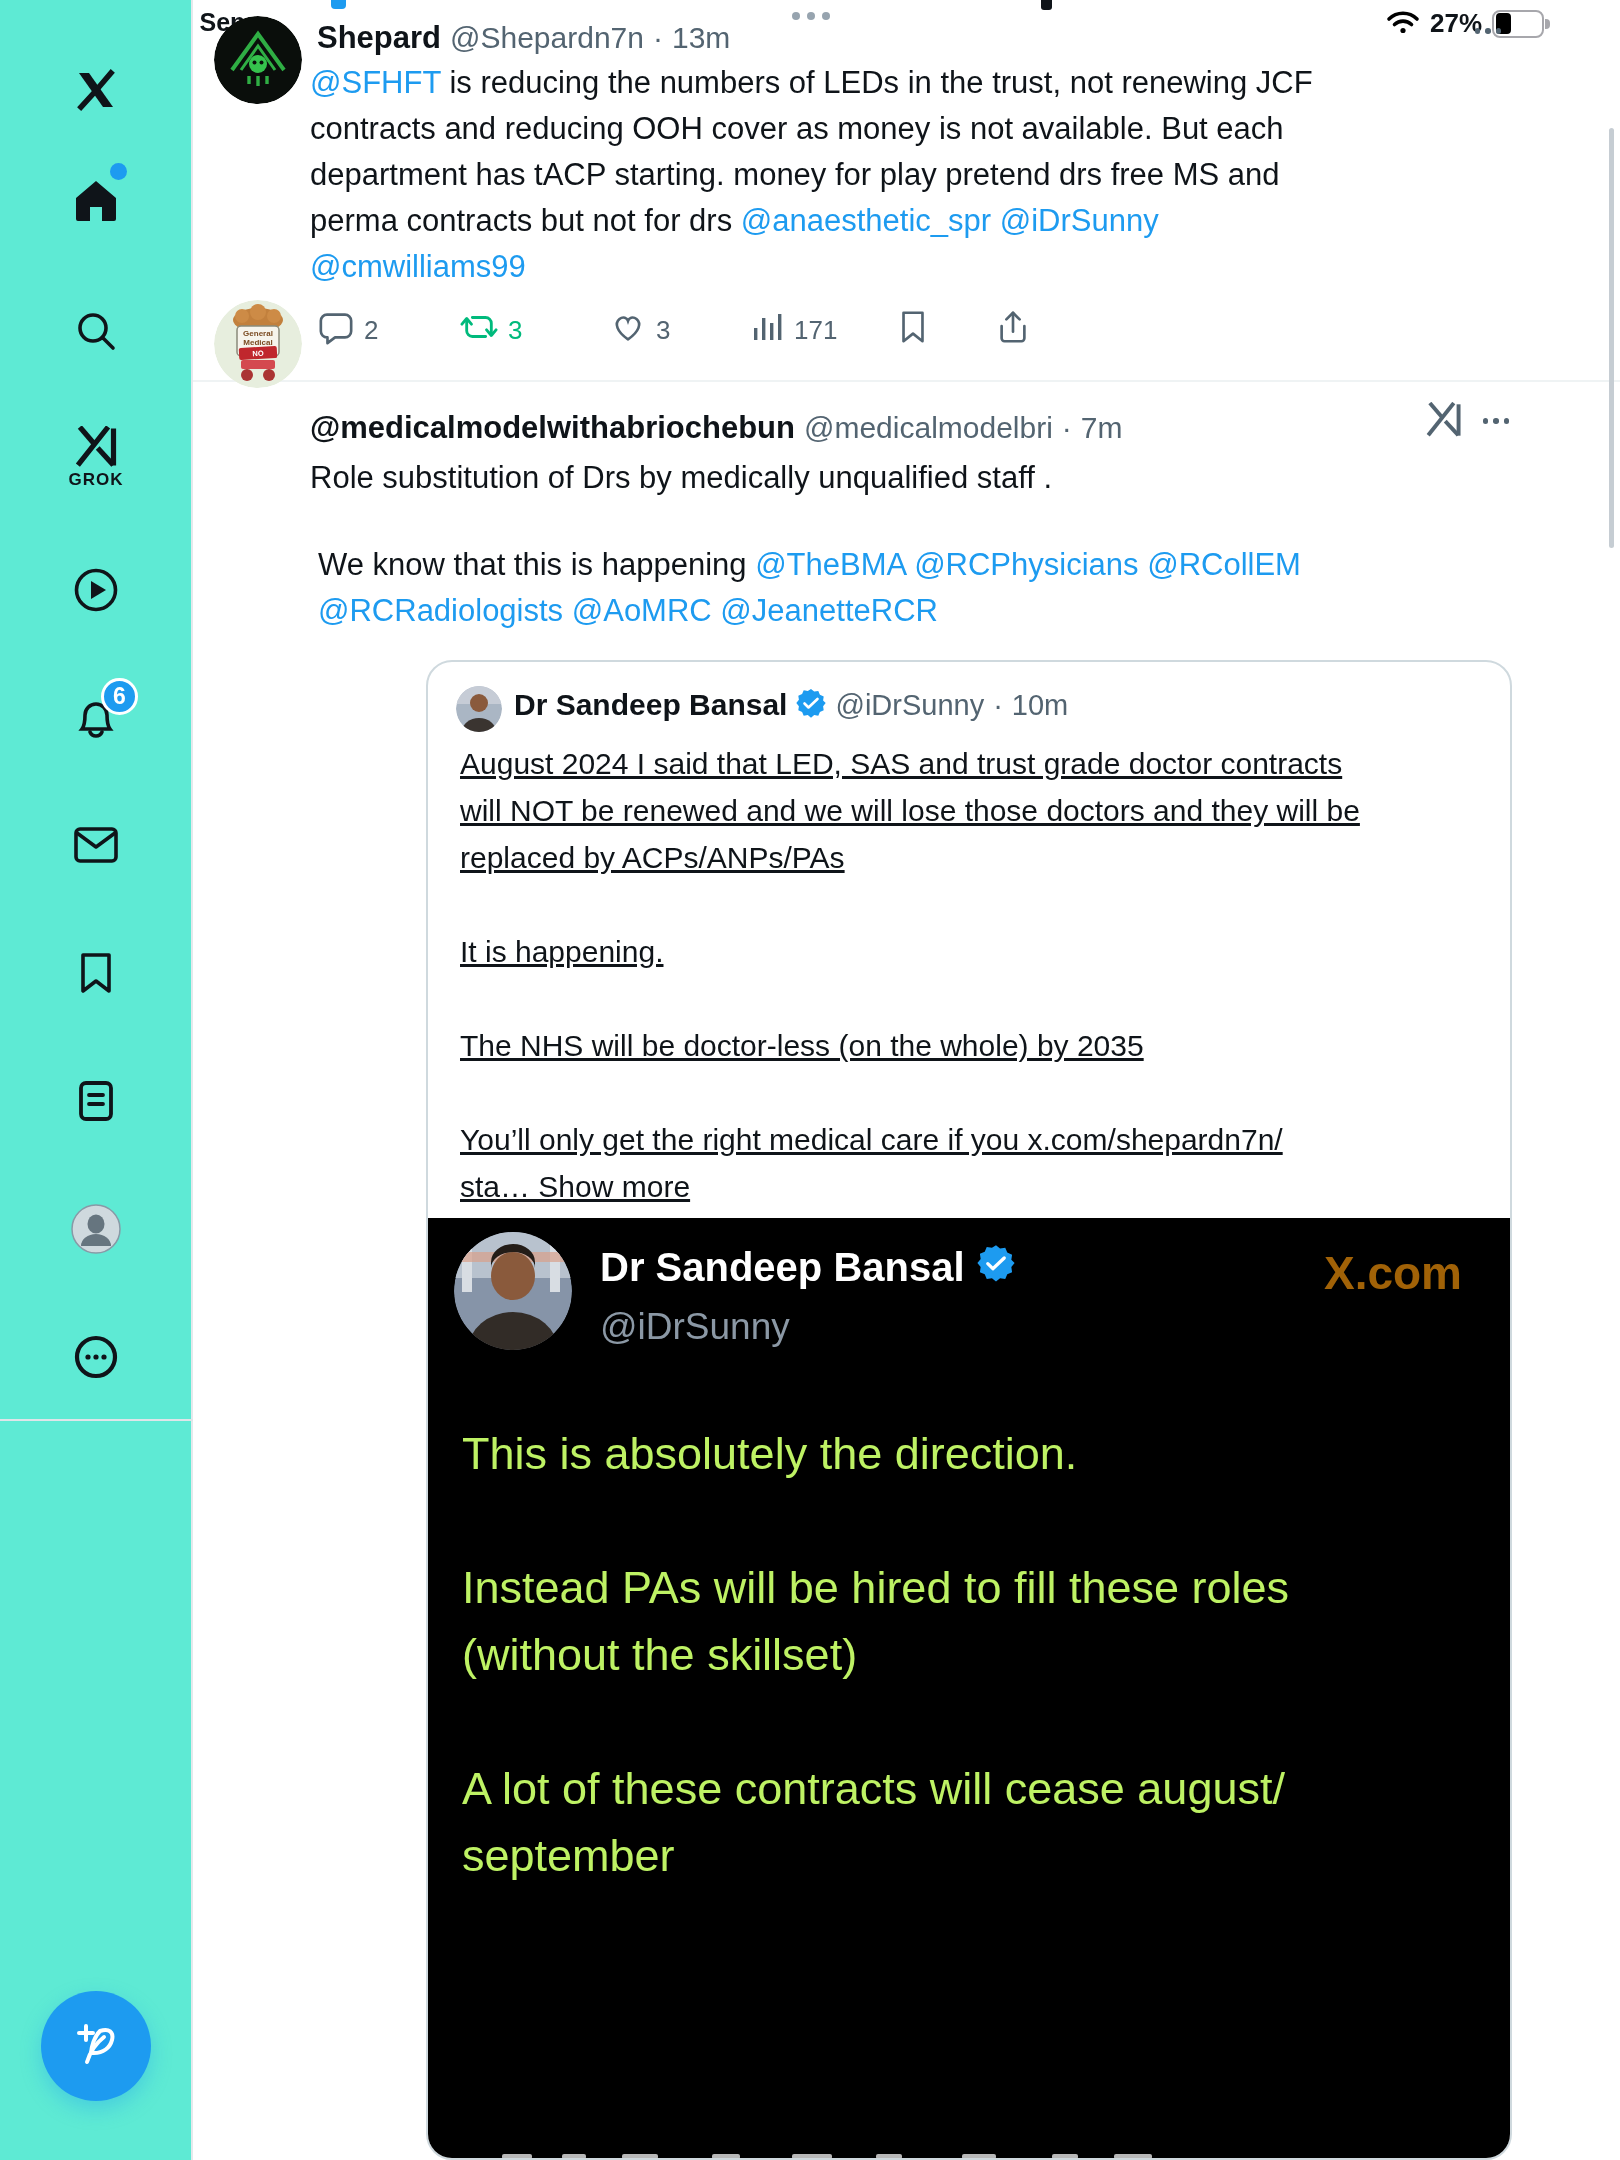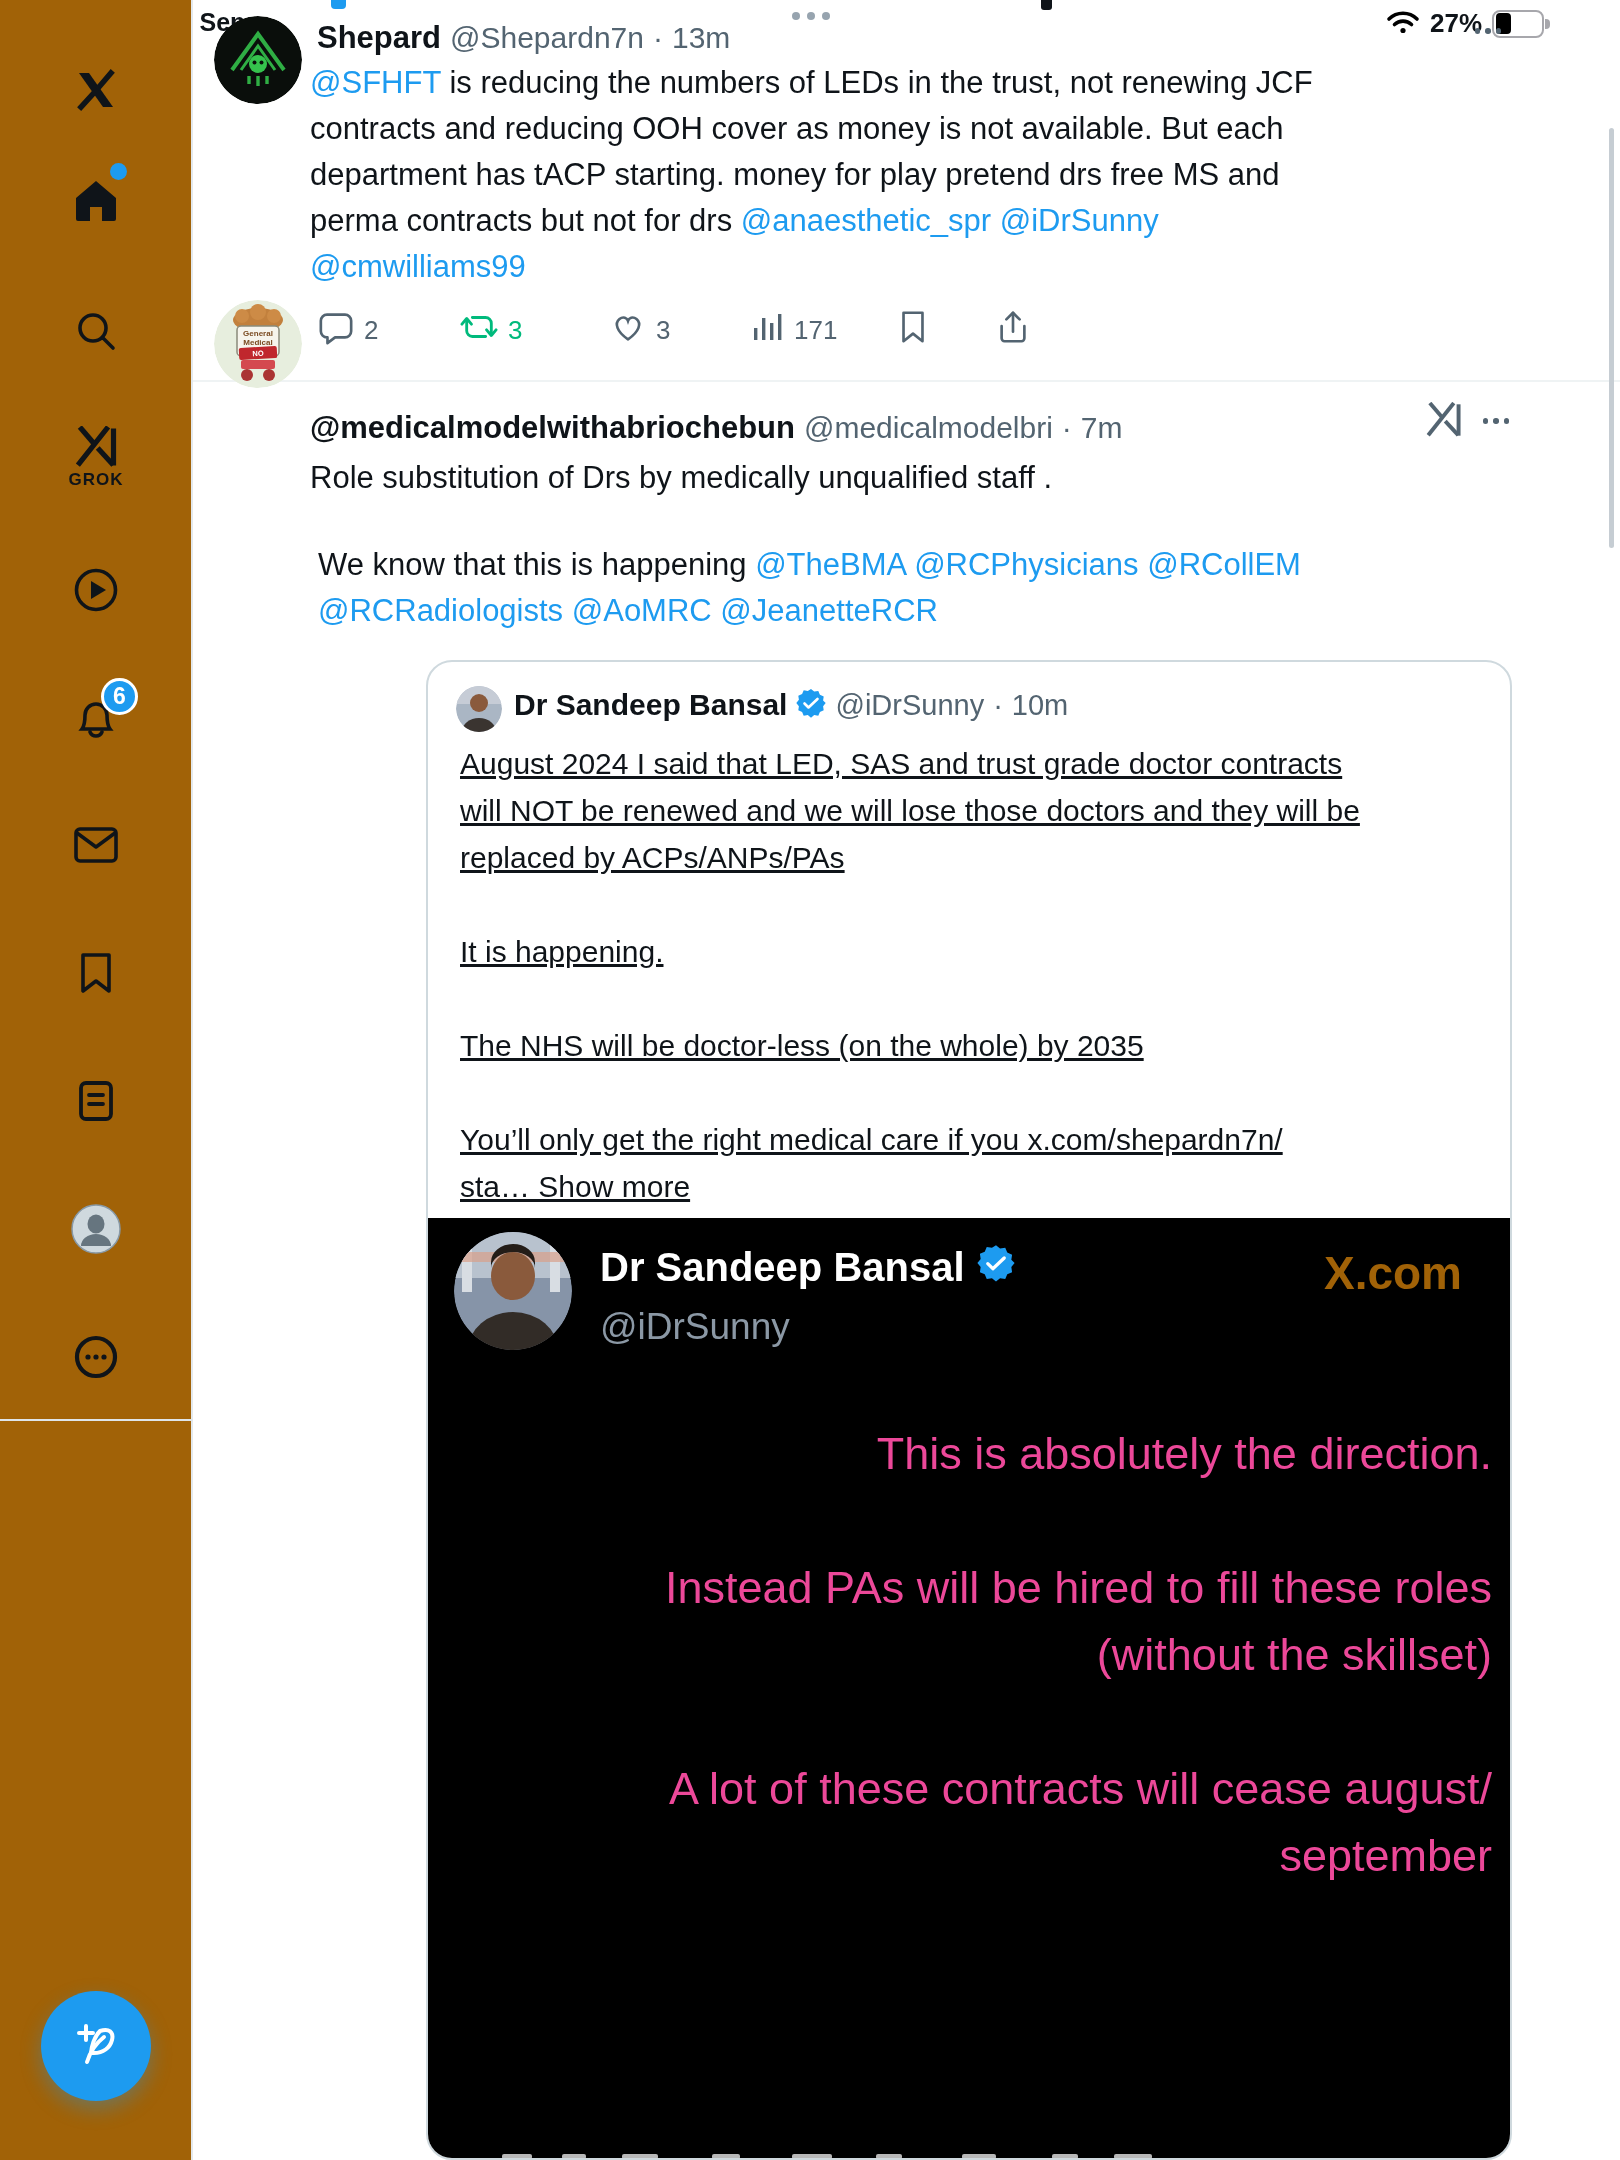--- a/index.html
+++ b/index.html
@@ -16,21 +16,21 @@
   .battery { position:relative; width:58px; height:28px; }
   .batt-body { position:absolute; left:0; top:0; width:52px; height:28px; border:2.5px solid #a7a7ac; border-radius:8px; background:#fff; }
   .batt-fill { position:absolute; left:3.5px; top:3.5px; width:15px; height:21px; border-radius:4px; background:#000; }
   .batt-tip { position:absolute; right:0; top:9px; width:5px; height:10px; border-radius:0 4px 4px 0; background:#a7a7ac; }
   .mt-dots { position:absolute; left:792px; top:12px; display:flex; gap:7px; }
   .mt-dots i { width:8px; height:8px; border-radius:50%; background:#97a4af; }
   
   .frag-blue { position:absolute; left:331px; top:0; width:15px; height:9px; background:#1d9bf0; border-radius:0 0 4px 4px; }
   .frag-dark { position:absolute; left:1041px; top:0; width:11px; height:10px; background:#0f1419; border-radius:0 0 3px 3px; }
   
-  .sidebar { position:absolute; left:0; top:0; width:193px; height:2160px; border-right:2px solid #e4e9ec; background:#a16207; }
+  .sidebar { position:absolute; left:0; top:0; width:193px; height:2160px; border-right:2px solid #e4e9ec; background:#5eead4; }
   .sicon { position:absolute; left:96px; transform:translate(-50%,-50%); display:flex; flex-direction:column; align-items:center; }
   .sicon svg { display:block; }
   .grok-label { font-size:17px; font-weight:800; letter-spacing:1px; margin-top:2px; }
   .nbadge { position:absolute; left:101px; top:678px; min-width:37px; height:37px; border-radius:50%; background:#1d9bf0;
             color:#fff; font-size:23px; font-weight:600; display:flex; align-items:center; justify-content:center; border:3px solid #fff; }
   .home-dot { position:absolute; left:110px; top:163px; width:17px; height:17px; border-radius:50%; background:#1d9bf0; }
   .side-div { position:absolute; left:0; top:1419px; width:193px; height:2px; background:#dfe5e9; }
   .fab { position:absolute; left:41px; top:1991px; width:110px; height:110px; border-radius:50%; background:#1d9bf0;
          box-shadow:0 8px 20px rgba(29,155,240,.35); display:flex; align-items:center; justify-content:center; }
   
@@ -56,21 +56,21 @@
   .qname { font-size:30px; font-weight:700; }
   .qhandle { font-size:29px; color:#536471; }
   .qtext { position:absolute; left:32px; top:78px; width:1050px; font-size:30px; line-height:47px;text-decoration:underline; }
   .qtext p { white-space:pre-line; margin:0 0 47px 0; }
   
   .qimage { position:absolute; left:0; right:0; top:556px; bottom:0; background:#000; }
   .iname { position:absolute; left:172px; top:26px; display:flex; align-items:center; gap:12px;
            font-size:40px; font-weight:700; color:#fff; white-space:nowrap; }
   .ihandle { position:absolute; left:172px; top:88px; font-size:37px; color:#8b98a5; }
   .iwatermark { position:absolute; right:48px; top:28px; font-size:46px; font-weight:700; color:#a16207; }
-  .ibody { position:absolute; left:34px; top:202px; width:1030px; font-size:45px; line-height:67px; color:#ec4899;text-align:right; }
+  .ibody { position:absolute; left:34px; top:202px; width:1030px; font-size:45px; line-height:67px; color:#bef264; }
   .ibody p { white-space:pre-line; margin:0 0 67px 0; }
   .glyph-tops { position:absolute; left:34px; top:936px; width:1030px; height:8px; }
   .glyph-tops i { position:absolute; top:0; height:5px; background:#d8d8d8; border-radius:2px; opacity:.85; }
   
   .scrollbar { position:absolute; left:1609px; top:128px; width:5px; height:420px; border-radius:3px; background:#c6cdd3; }
 </style>
 </head>
 <body>
 
 <div class="screen">

